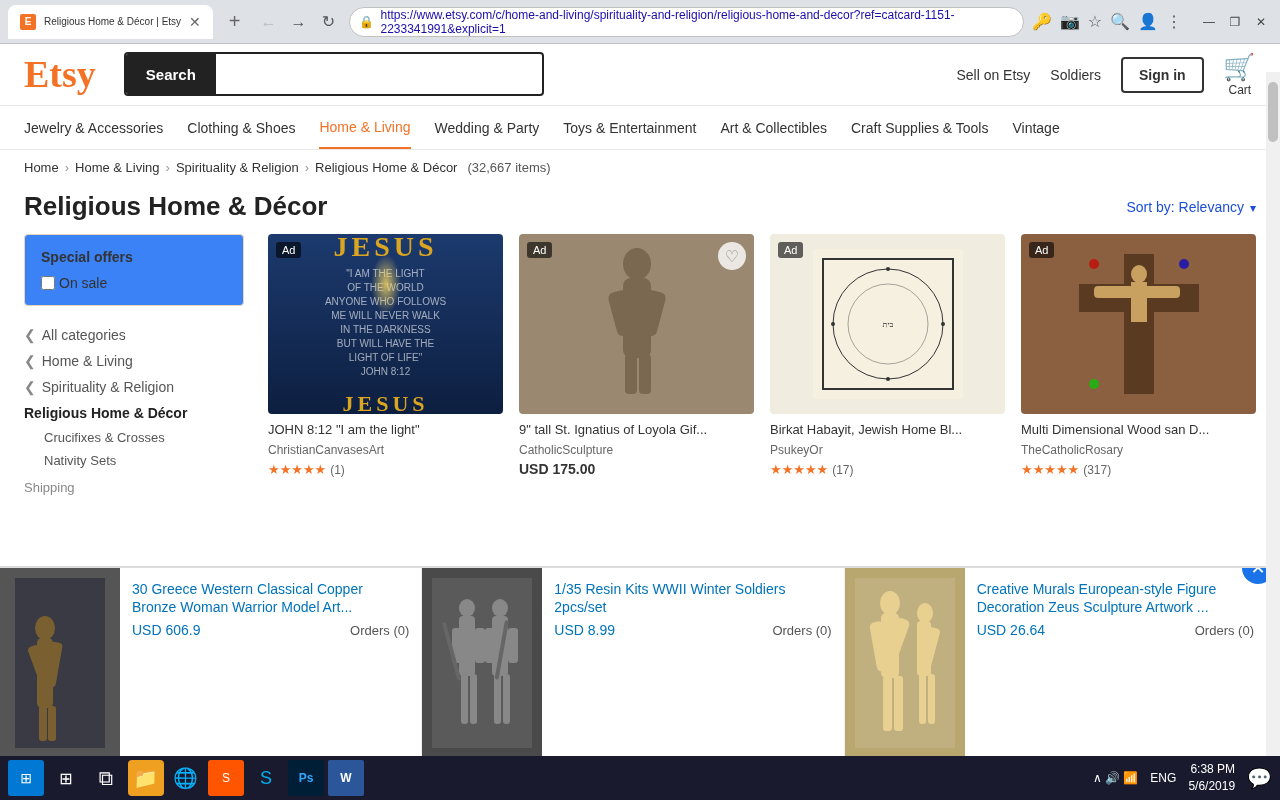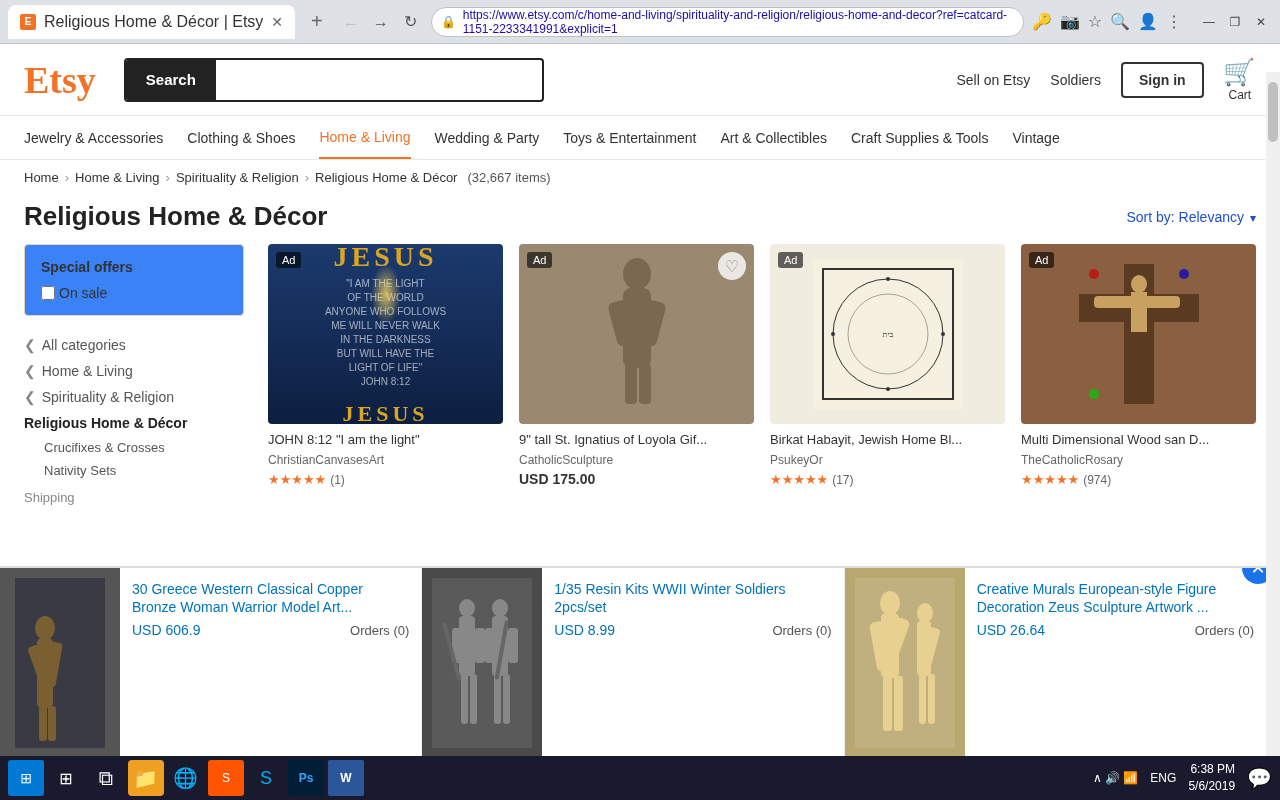--- a/index.html
+++ b/index.html
@@ -2,35 +2,35 @@
 <html><head>
   <meta charset="utf-8">
   <style>
     * { margin: 0; padding: 0; box-sizing: border-box; }
     body { font-family: Arial, sans-serif; font-size: 14px; background: #fff; overflow: hidden; width: 1280px; height: 800px; }
 
     
     .browser-chrome { background: #dee1e6; height: 44px; display: flex; align-items: center; padding: 0 8px; gap: 8px; border-bottom: 1px solid #c0c0c0; }
     .browser-tab { background: #fff; border-radius: 8px 8px 0 0; padding: 0 12px; height: 34px; display: flex; align-items: center; gap: 8px; font-size: 13px; min-width: 200px; }
     .browser-tab .favicon { width: 16px; height: 16px; background: #f47225; border-radius: 2px; display: flex; align-items: center; justify-content: center; color: white; font-size: 10px; font-weight: bold; }
-    .browser-tab .tab-title { font-size: 16px; color: #333; flex: 1; white-space: nowrap; overflow: hidden; text-overflow: ellipsis; }
+    .browser-tab .tab-title { font-size: 10px; color: #333; flex: 1; white-space: nowrap; overflow: hidden; text-overflow: ellipsis; }
     .browser-tab .tab-close { color: #666; font-size: 14px; cursor: pointer; }
     .new-tab-btn { background: none; border: none; font-size: 20px; color: #666; cursor: pointer; padding: 4px 8px; }
     .browser-controls { display: flex; align-items: center; gap: 6px; }
     .ctrl-btn { background: none; border: none; font-size: 16px; color: #555; cursor: pointer; padding: 4px; width: 24px; height: 24px; display: flex; align-items: center; justify-content: center; }
     .ctrl-btn.disabled { color: #bbb; }
     .address-bar-wrap { flex: 1; background: #fff; border-radius: 16px; border: 1px solid #c0c0c0; height: 30px; display: flex; align-items: center; padding: 0 10px; gap: 6px; font-size: 12px; color: #333; }
     .address-bar-url { flex: 1; font-size: 12px; color: #1a0dab; }
     .browser-actions { display: flex; align-items: center; gap: 8px; }
     .browser-action-icon { font-size: 16px; color: #555; cursor: pointer; }
     .browser-window-controls { display: flex; gap: 4px; margin-left: 8px; }
     .win-ctrl { width: 22px; height: 22px; display: flex; align-items: center; justify-content: center; font-size: 12px; color: #444; cursor: pointer; }
 
     
-    .navbar { background: #fff; height: 72px; display: flex; align-items: center; padding: 0 24px; border-bottom: 1px solid #e8e8e8; gap: 16px; }
+    .navbar { background: #fff; height: 62px; display: flex; padding: 8px 24px; border-bottom: 1px solid #e8e8e8; gap: 16px; }
     .etsy-logo { color: #f47225; font-size: 38px; font-weight: bold; font-family: 'Georgia', serif; cursor: pointer; margin-right: 12px; }
     .search-container { display: flex; flex: 1; max-width: 420px; border: 2px solid #222; border-radius: 4px; overflow: hidden; height: 44px; }
     .search-input { flex: 1; border: none; padding: 0 14px; font-size: 14px; color: #555; outline: none; }
     .search-btn { background: #222; color: #fff; border: none; padding: 0 20px; font-size: 15px; font-weight: bold; cursor: pointer; }
     .nav-right { display: flex; align-items: center; gap: 20px; margin-left: auto; }
     .sell-link { font-size: 14px; color: #333; text-decoration: none; cursor: pointer; }
     .register-link { font-size: 14px; color: #333; text-decoration: none; cursor: pointer; }
     .sign-in-btn { border: 2px solid #333; border-radius: 4px; padding: 8px 16px; font-size: 14px; font-weight: bold; cursor: pointer; background: none; color: #333; }
     .cart-icon { display: flex; flex-direction: column; align-items: center; cursor: pointer; color: #333; font-size: 12px; }
     .cart-symbol { font-size: 26px; }
@@ -317,21 +317,21 @@
 
               <circle cx="20" cy="20" r="5" fill="#c00" opacity="0.7"></circle>
               <circle cx="110" cy="20" r="5" fill="#00c" opacity="0.7"></circle>
               <circle cx="20" cy="140" r="5" fill="#0c0" opacity="0.7"></circle>
             </svg>
           </div>
           <div class="product-title">Multi Dimensional Wood san D...</div>
           <div class="product-shop">TheCatholicRosary</div>
           <div>
             <span class="stars">★★★★★</span>
-            <span class="review-count">(974)</span>
+            <span class="review-count">(317)</span>
           </div>
         </div>
 
       </div>
     </div>
   </div>
 </div>
 
 <div class="bottom-overlay" style="position:absolute;bottom:44px;left:0;right:14px;background:#fff;border-top:2px solid #ddd;display:flex;z-index:15;height:190px;">
 

